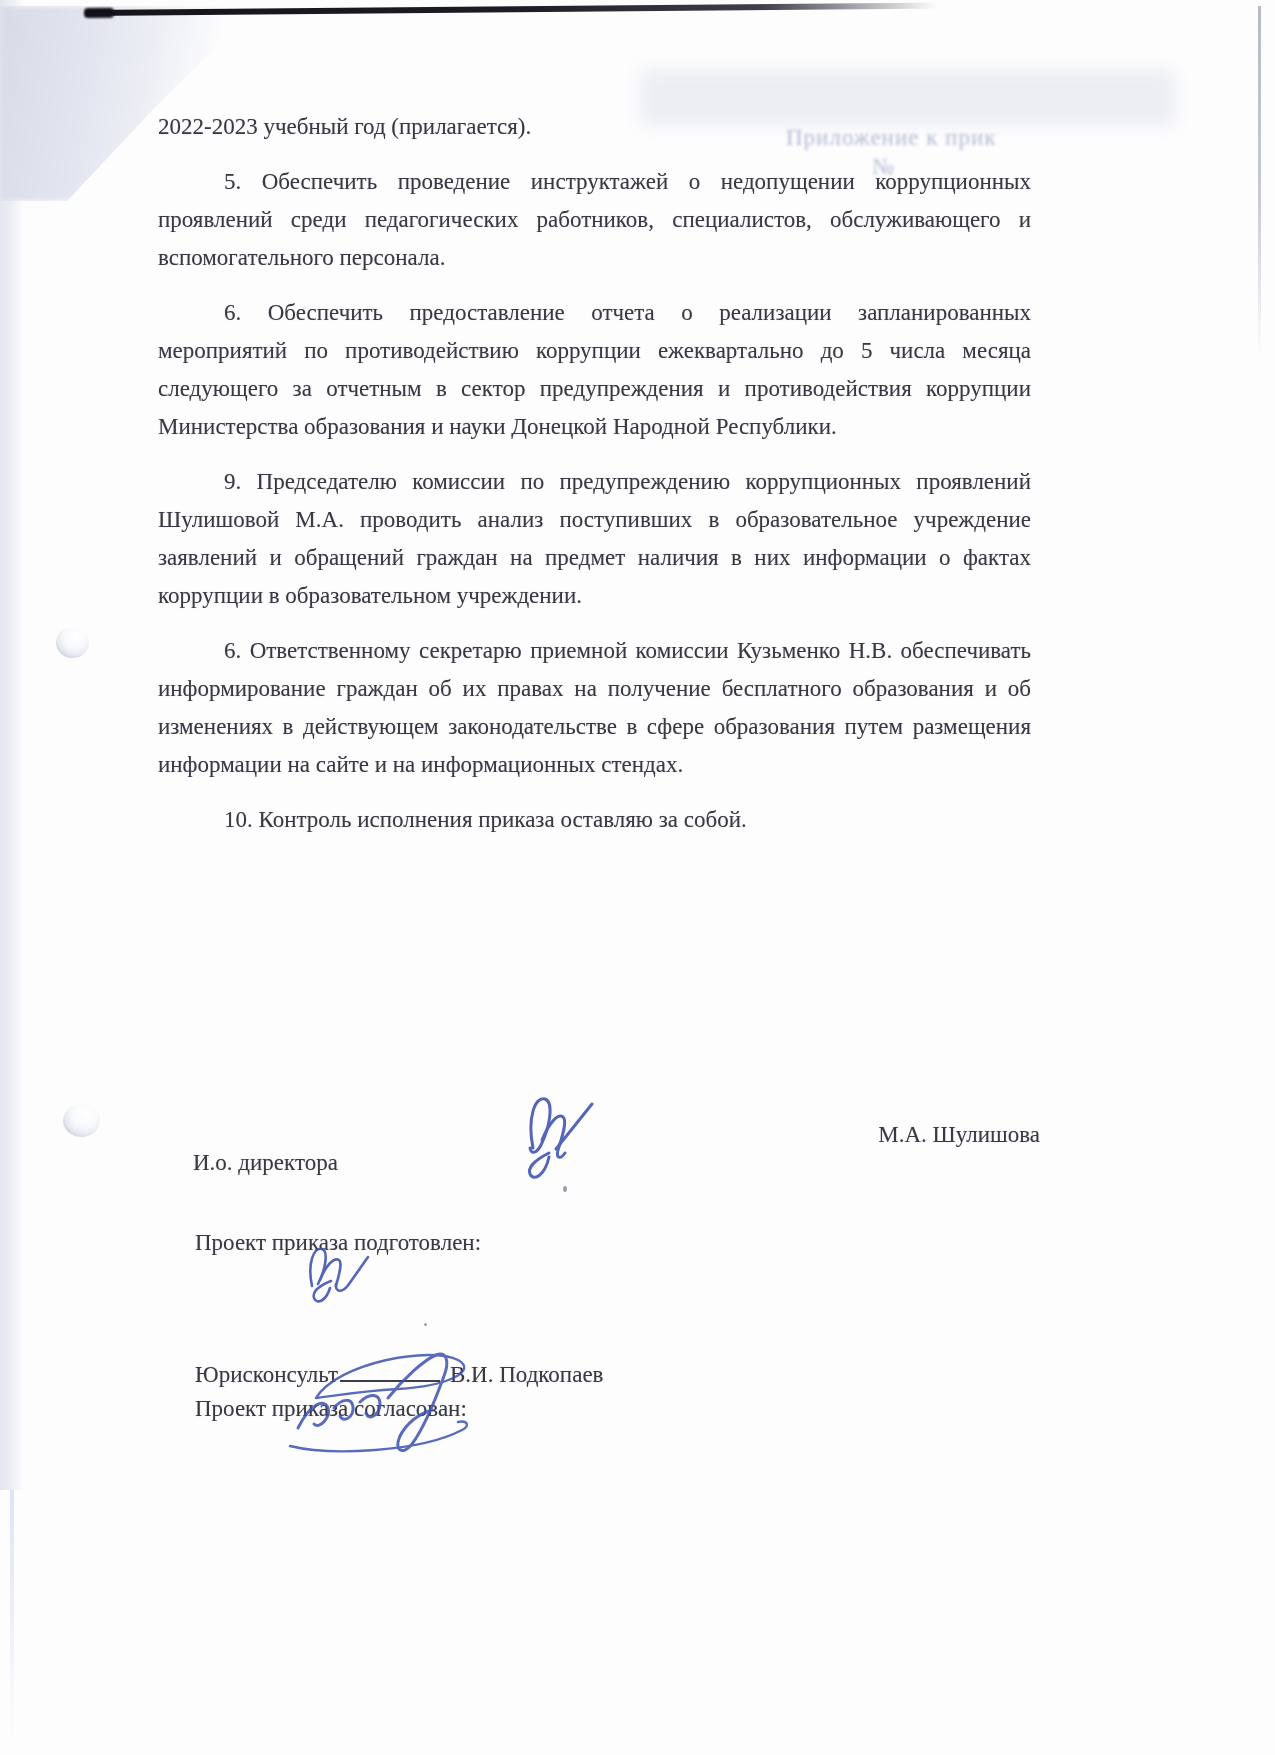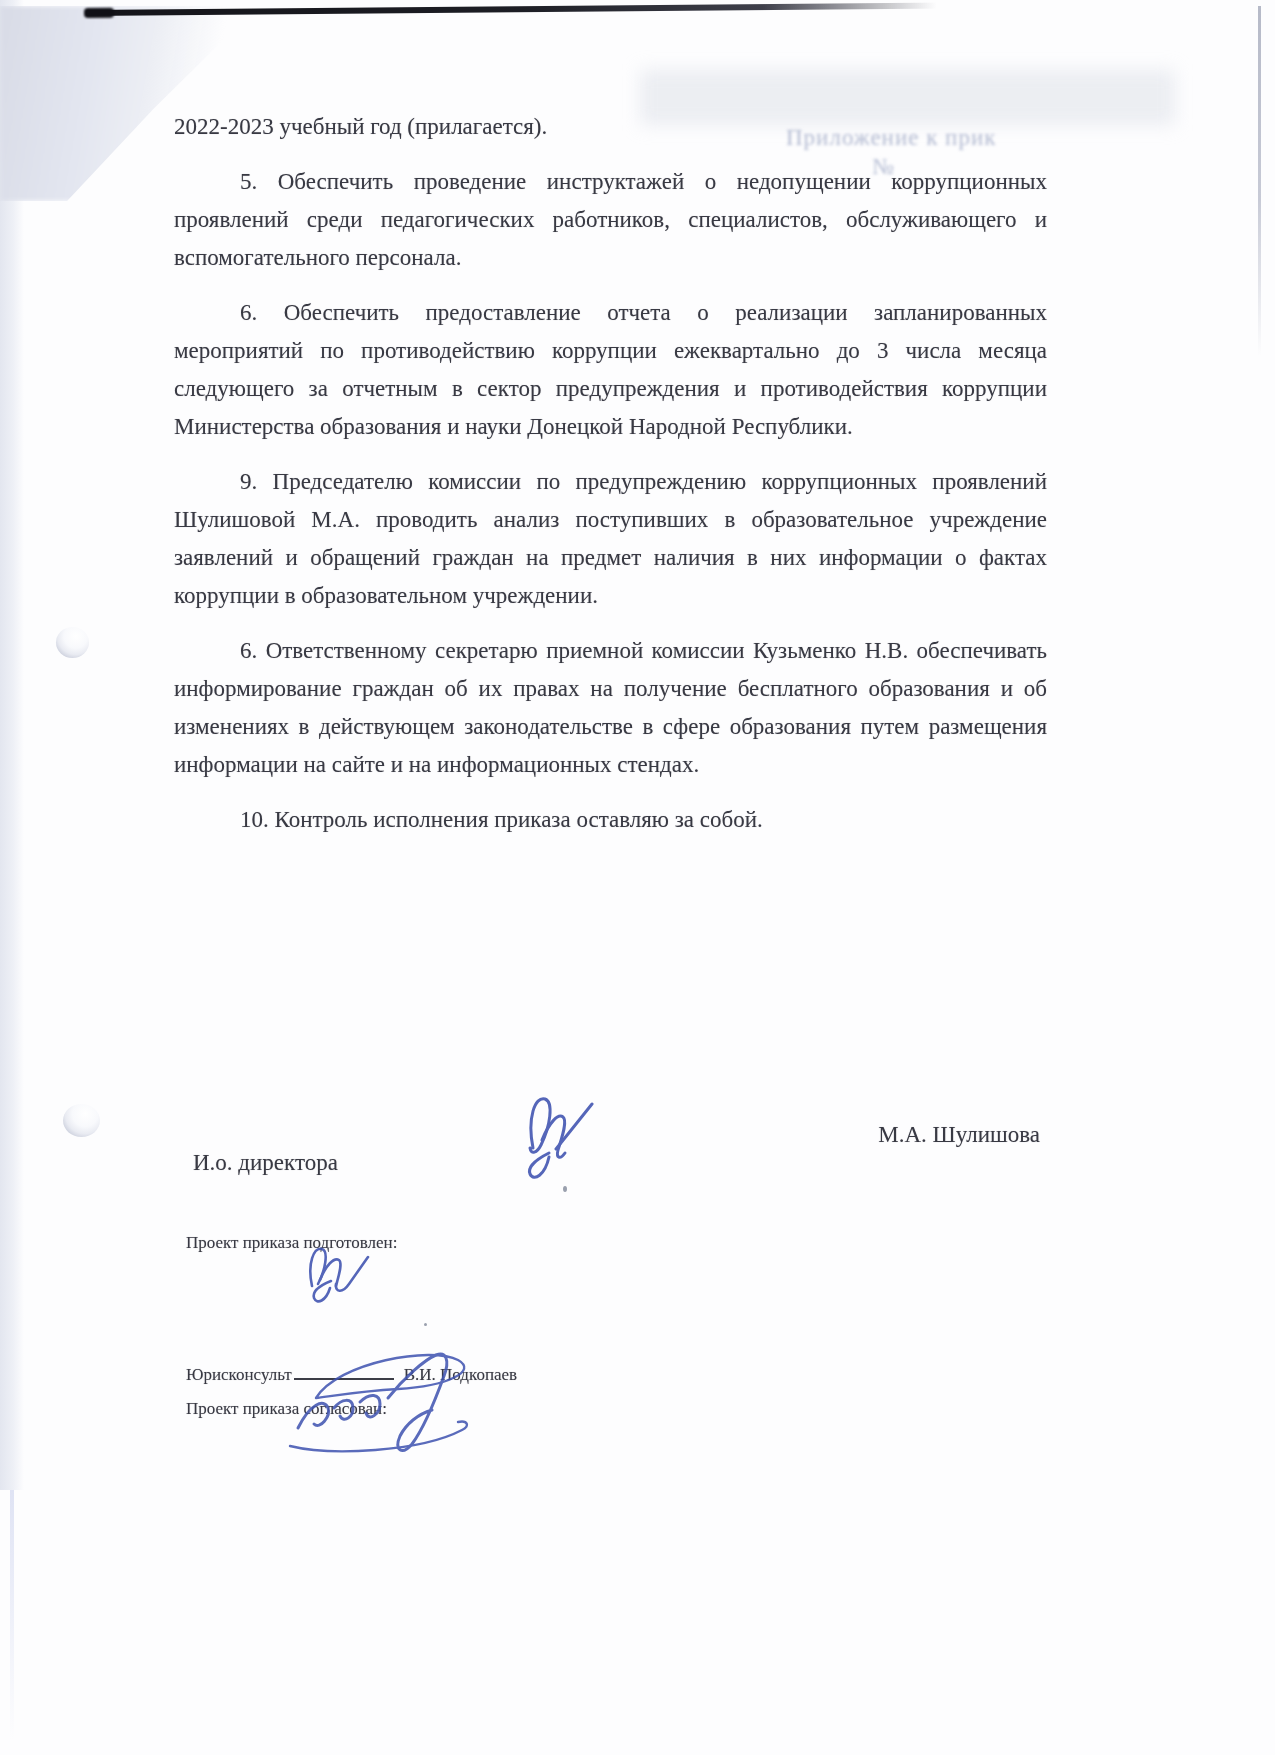--- a/index.html
+++ b/index.html
@@ -59,42 +59,42 @@
     position:absolute;font-size:23px;letter-spacing:1px;
     color:rgba(104,120,166,0.5);filter:blur(1.6px);white-space:nowrap;
   }
   .ghost-1{left:786px;top:125px;}
   .ghost-2{left:872px;top:154px;}
   .speck{position:absolute;background:#9aa0ae;border-radius:50%;filter:blur(0.5px);}
   .speck-1{left:563px;top:1186px;width:4px;height:6px;}
   .speck-2{left:424px;top:1323px;width:3px;height:3px;}
   
   .doc-body{
-    position:absolute;left:174px;top:108px;width:873px;
+    position:absolute;left:158px;top:108px;width:873px;
     font-size:23px;line-height:38px;
     text-shadow:0 0 1px rgba(56,57,67,0.30);
     font-family:Liberation Serif, serif;
   }
   .doc-body p{
     margin:0 0 17px 0;
     text-align:justify;text-align-last:left;
     text-indent:66px;
   }
   .doc-body p.no-indent{text-indent:0;text-align:left;}
   
   .signoff-row{
     position:absolute;left:175px;top:1120px;width:873px;
     font-size:23px;line-height:30px;text-shadow:0 0 1px rgba(56,57,67,0.30);
   }
   .signoff-role{position:absolute;left:18px;top:0;margin-top:28px;}
   .signoff-name{position:absolute;right:8px;top:0;}
   
   .foot-block{
-    position:absolute;left:186px;width:700px;
-    font-size:17px;line-height:34px;text-shadow:0 0 1px rgba(56,57,67,0.30);
+    position:absolute;left:195px;width:700px;
+    font-size:23px;line-height:34px;text-shadow:0 0 1px rgba(56,57,67,0.30);
   }
   .foot-prepared{top:1226px;}
   .foot-agreed{top:1358px;}
   .sig-line{
     display:inline-block;width:86px;margin:0 10px 0 8px;
     border-bottom:2px solid #3c3d47;height:20px;vertical-align:baseline;
   }
   .sig-line.wide{width:100px;margin-left:2px;}
   
   .sig-overlay{position:absolute;left:0;top:0;pointer-events:none;}
@@ -113,21 +113,21 @@
   <div class="blob blob-2"></div>
   <div class="ghost-band"></div>
   <div class="ghost-line ghost-1">Приложение к прик</div>
   <div class="ghost-line ghost-2">№</div>
   <div class="speck speck-1"></div>
   <div class="speck speck-2"></div>
 
   <div class="doc-body">
     <p class="no-indent">2022-2023 учебный год (прилагается).</p>
     <p>5. Обеспечить проведение инструктажей о недопущении коррупционных проявлений среди педагогических работников, специалистов, обслуживающего и вспомогательного персонала.</p>
-    <p>6. Обеспечить предоставление отчета о реализации запланированных мероприятий по противодействию коррупции ежеквартально до 3 числа месяца следующего за отчетным в сектор предупреждения и противодействия коррупции Министерства образования и науки Донецкой Народной Республики.</p>
+    <p>6. Обеспечить предоставление отчета о реализации запланированных мероприятий по противодействию коррупции ежеквартально до 5 числа месяца следующего за отчетным в сектор предупреждения и противодействия коррупции Министерства образования и науки Донецкой Народной Республики.</p>
     <p>9. Председателю комиссии по предупреждению коррупционных проявлений Шулишовой М.А. проводить анализ поступивших в образовательное учреждение заявлений и обращений граждан на предмет наличия в них информации о фактах коррупции в образовательном учреждении.</p>
     <p>6. Ответственному секретарю приемной комиссии Кузьменко Н.В. обеспечивать информирование граждан об их правах на получение бесплатного образования и об изменениях в действующем законодательстве в сфере образования путем размещения информации на сайте и на информационных стендах.</p>
     <p>10. Контроль исполнения приказа оставляю за собой.</p>
   </div>
 
   <div class="signoff-row">
     <span class="signoff-role">И.о. директора</span>
     <span class="signoff-name">М.А. Шулишова</span>
   </div>
 

